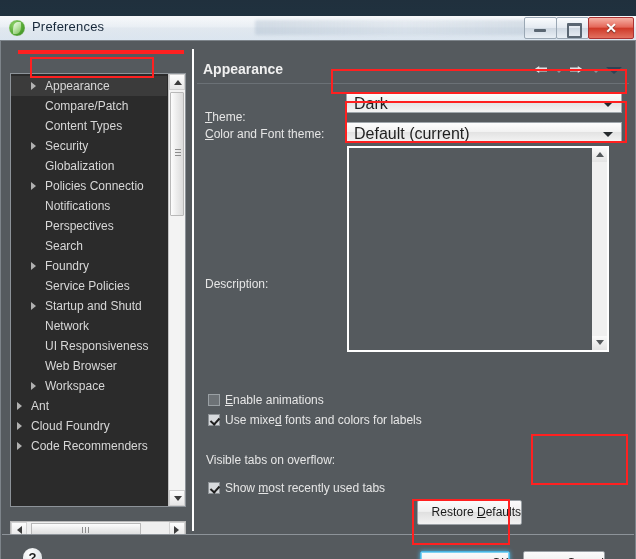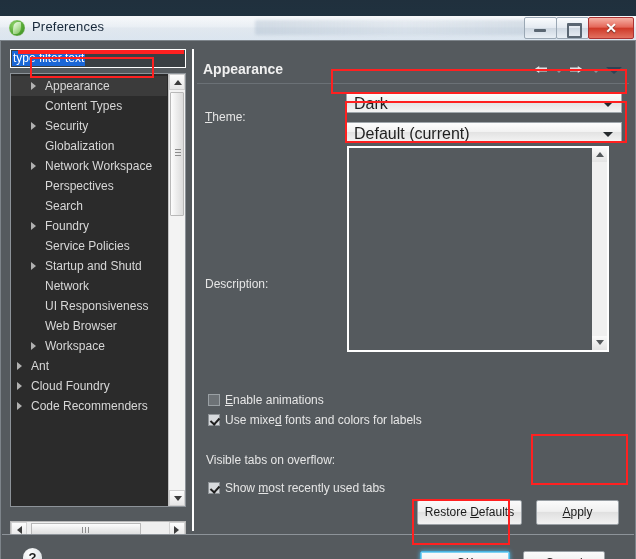--- a/index.html
+++ b/index.html
@@ -243,21 +243,21 @@
   .chk.on .box:after{
     content:"";position:absolute;left:3px;top:1px;width:4px;height:7px;
     border:solid #1f1f1f;border-width:0 2px 2px 0;transform:rotate(42deg);
   }
   .chk .t{position:absolute;left:17px;top:0;}
 
   .btn{
     position:absolute;height:25px;
     background:linear-gradient(180deg,#fbfbfb 0%,#f0f0f0 45%,#e0e0e0 50%,#f2f2f2 100%);
     border:1px solid #9aa0a5;box-sizing:border-box;border-radius:2px;
-    font-size:12px;color:#1b1b1b;text-align:center;line-height:23px;
+    font-size:12px;color:#1b1b1b;text-align:right;line-height:23px;
   }
   .btn u{text-decoration:underline;}
   .btn.default{
     border:1px solid #4ab3e0;
     box-shadow:0 0 0 1px #7fd2f2 inset, 0 0 4px #4ab3e0;
   }
 
   .bottombar{
     position:absolute;left:1px;top:493px;width:632px;height:57px;
     background:#555a5e;border-top:1px solid #8d9399;box-sizing:border-box;
@@ -295,43 +295,46 @@
         <div class="wbtn close">
           <div class="close-gl">✕</div>
         </div>
       </div>
     </div>
 
     <div class="wbody">
 
       <div class="leftpane">
 
-        <div class="filterbox">
-          <div class="filter-sel" title="type filter text">type filter text</div>
-        </div>
 
         <div class="treebox">
           <div class="tree" id="tree">
               <div class="tnode d1 sel">
                 <span class="arrow"></span>
                 <span class="lbl">Appearance</span>
               </div>
               <div class="tnode d1">
+                <span class="lbl">Compare/Patch</span>
+              </div>
+              <div class="tnode d1">
                 <span class="lbl">Content Types</span>
               </div>
               <div class="tnode d1">
                 <span class="arrow"></span>
                 <span class="lbl">Security</span>
               </div>
               <div class="tnode d1">
                 <span class="lbl">Globalization</span>
               </div>
               <div class="tnode d1">
                 <span class="arrow"></span>
-                <span class="lbl">Network Workspace</span>
+                <span class="lbl">Policies Connectio</span>
+              </div>
+              <div class="tnode d1">
+                <span class="lbl">Notifications</span>
               </div>
               <div class="tnode d1">
                 <span class="lbl">Perspectives</span>
               </div>
               <div class="tnode d1">
                 <span class="lbl">Search</span>
               </div>
               <div class="tnode d1">
                 <span class="arrow"></span>
                 <span class="lbl">Foundry</span>
@@ -423,20 +426,23 @@
         <div class="hr-line"></div>
 
         <div class="row-label" style="left:8px;top:48px;margin-top:13px;">
           <u>T</u><span>heme:</span>
         </div>
         <div class="combo" style="left:149px;top:43px;width:276px;">
           <div class="txt">Dark</div>
           <div class="ar"></div>
         </div>
 
+        <div class="row-label" style="left:8px;top:78px;">
+          <u>C</u><span>olor and Font theme:</span>
+        </div>
         <div class="combo" style="left:149px;top:73px;width:276px;">
           <div class="txt">Default (current)</div>
           <div class="ar"></div>
         </div>
 
         <div class="row-label" style="left:8px;top:228px;">Description:</div>
         <div class="descbox">
           <div class="desc-vs">
             <div class="a up">
                 <i></i>
@@ -461,23 +467,20 @@
         <div class="row-label" style="left:9px;top:404px;">Visible tabs on overflow:</div>
 
         <div class="chk on" style="left:11px;top:432px;">
           <span class="box"></span>
           <span class="t">
             Show <u>m</u>ost recently used tabs</span>
         </div>
 
         <div class="btn" style="left:220px;top:451px;width:105px;">
           Restore <u>D</u>efaults
-        </div>
-        <div class="btn" style="left:339px;top:451px;width:83px;">
-          <u>A</u>pply
         </div>
       </div>
 
       <div class="bottombar">
         <div class="help-ico">?</div>
         <div class="btn default" style="left:418px;top:16px;width:90px;">OK</div>
         <div class="btn" style="left:521px;top:16px;width:82px;">Cancel</div>
       </div>
 
     </div>

